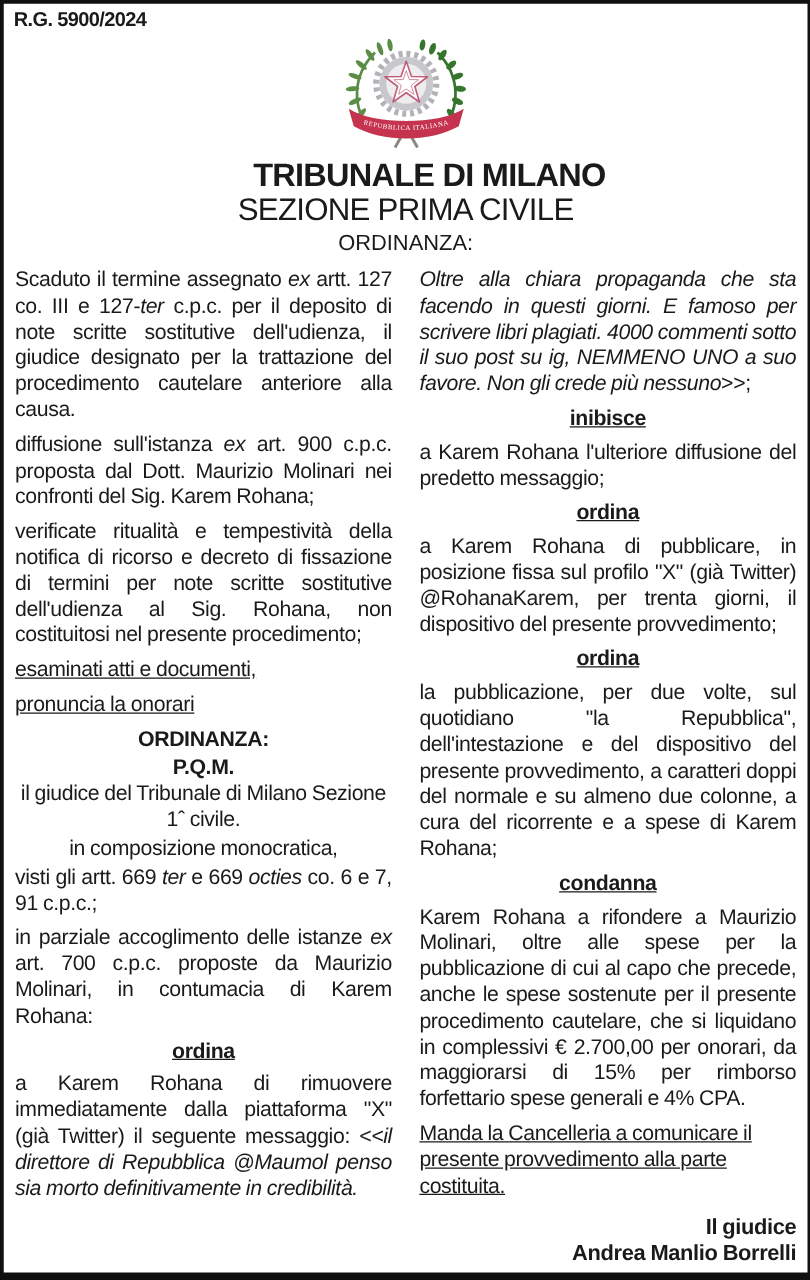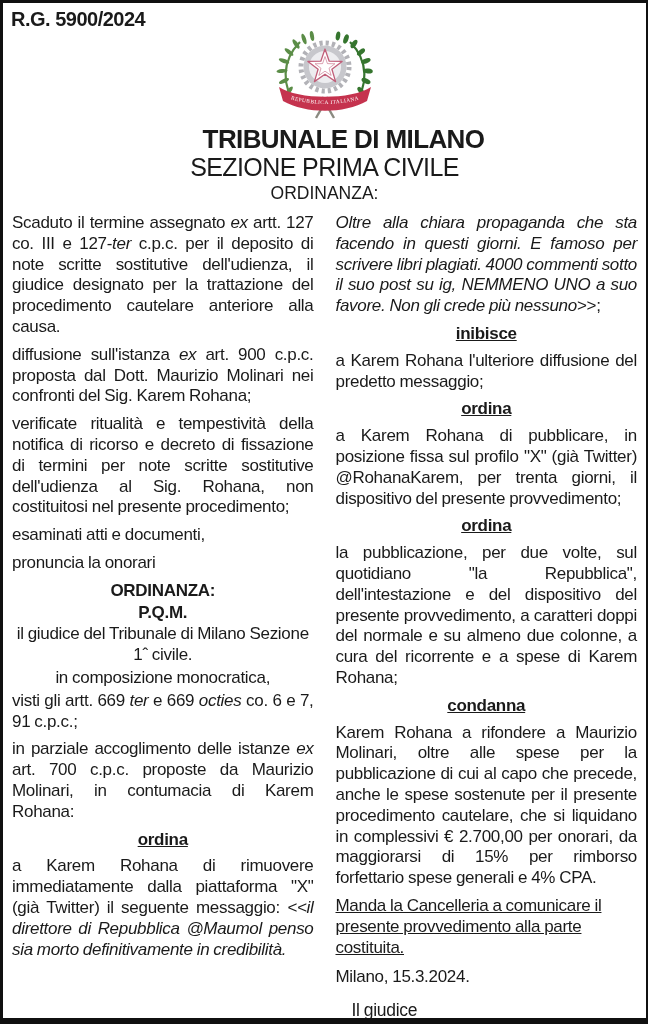--- a/index.html
+++ b/index.html
@@ -12,21 +12,21 @@
     border: 3px solid #101010;
     border-right-width: 2px;
     border-bottom-width: 6px;
     overflow: hidden;
     font-family: "Liberation Sans", "DejaVu Sans", sans-serif;
     color: #1a1a1a;
   }
   .rg-number {
     position: absolute;
     top: 5px; left: 8px;
-    font-size: 20px;
+    font-size: 16px;
     font-weight: bold;
     letter-spacing: -0.5px;
   }
   .emblem-wrap {
     width: 112px;
     margin: 24px auto 2px auto;
   }
   .court-title {
     text-align: center;
     font-size: 26px;
@@ -55,26 +55,26 @@
     padding: 6px 9px 0 9px;
   }
   .col { flex: 1 1 0; min-width: 0; }
   .blk {
     font-size: 17px;
     line-height: 20.8px;
     letter-spacing: -0.3px;
     word-spacing: -0.4px;
   }
   .p  { text-align: justify; margin: 0 0 7px 0; }
-  .pl { text-align: left; margin: 0 0 7px 0; }
+  .pl { text-align: left; margin: 0 0 7px 0; text-decoration: underline; }
   .pu { text-align: left; text-decoration: underline; margin: 2px 0 9px 0; }
   .c  { text-align: center; margin: 0 0 2px 0; }
   .h  { text-align: center; font-weight: bold; margin: 1px 0 1px 0; }
   .hu { text-align: center; font-weight: bold; text-decoration: underline; margin: 5px 0 6px 0; }
-  .sig { text-align: left; font-weight: normal; font-size: 17.5px; margin: 16px; }
+  .sig { text-align: right; font-weight: bold; font-size: 17.5px; margin: 0; }
   .sig:first-of-type { margin-top: 0; }
   .blk.sig { margin-top: 0; }
   .sig-gap { margin-top: 12px !important; }
   .it { font-style: italic; }
 </style>
 </head>
 <body>
 
 <div class="sheet">
 
@@ -155,19 +155,18 @@
         <div class="blk p"><span class="it">Oltre alla chiara propaganda che sta facendo in questi giorni. E famoso per scrivere libri plagiati. 4000 commenti sotto il suo post su ig, NEMMENO UNO a suo favore. Non gli crede più nessuno</span><span>&gt;&gt;;</span></div>
         <div class="blk hu"><span>inibisce</span></div>
         <div class="blk p"><span>a Karem Rohana l'ulteriore diffusione del predetto messaggio;</span></div>
         <div class="blk hu"><span>ordina</span></div>
         <div class="blk p"><span>a Karem Rohana di pubblicare, in posizione fissa sul profilo "X" (già Twitter) @RohanaKarem, per trenta giorni, il dispositivo del presente provvedimento;</span></div>
         <div class="blk hu"><span>ordina</span></div>
         <div class="blk p"><span>la pubblicazione, per due volte, sul quotidiano "la Repubblica", dell'intestazione e del dispositivo del presente provvedimento, a caratteri doppi del normale e su almeno due colonne, a cura del ricorrente e a spese di Karem Rohana;</span></div>
         <div class="blk hu"><span>condanna</span></div>
         <div class="blk p"><span>Karem Rohana a rifondere a Maurizio Molinari, oltre alle spese per la pubblicazione di cui al capo che precede, anche le spese sostenute per il presente procedimento cautelare, che si liquidano in complessivi € 2.700,00 per onorari, da maggiorarsi di 15% per rimborso forfettario spese generali e 4% CPA.</span></div>
         <div class="blk pu"><span>Manda la Cancelleria a comunicare il presente provvedimento alla parte costituita.</span></div>
-        <div class="blk pl"><span>Milano, 15.3.2024.</span></div>
         <div class="blk sig sig-gap"><span>Il giudice</span></div>
         <div class="blk sig"><span>Andrea Manlio Borrelli</span></div>
       </div>
   </div>
 
 </div>
 
 </body></html>

